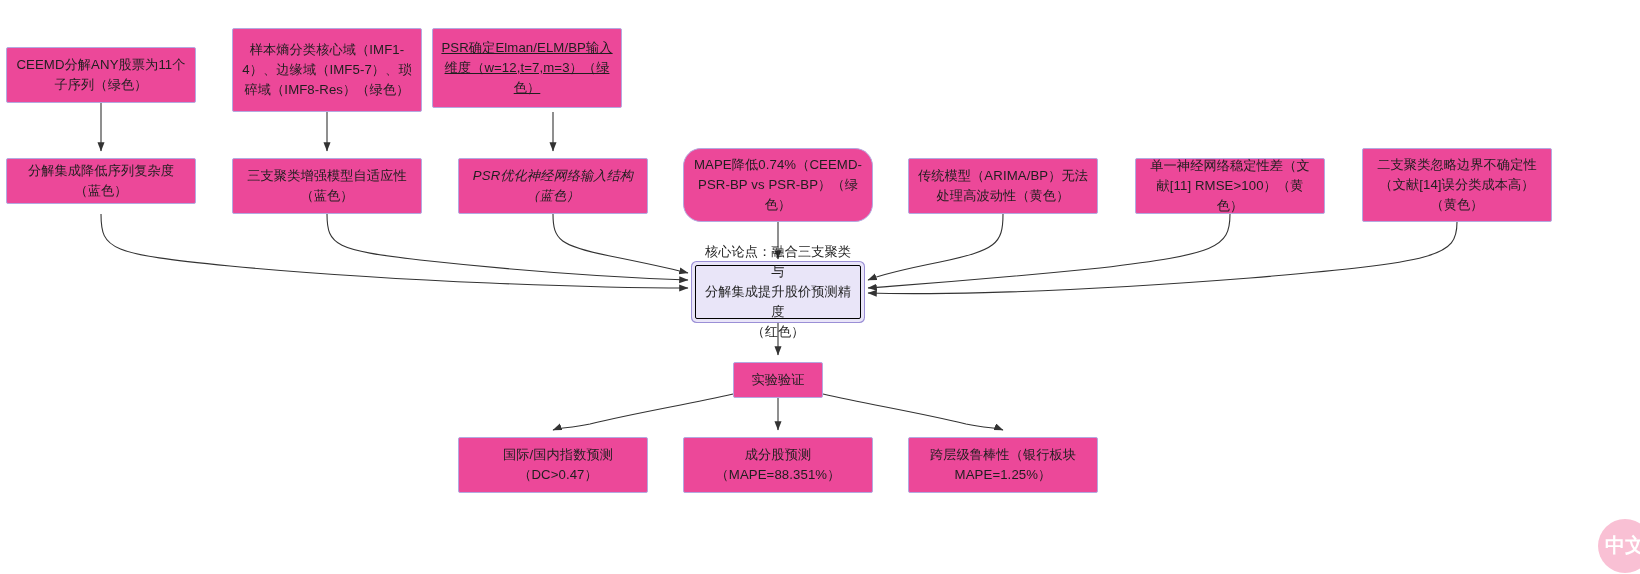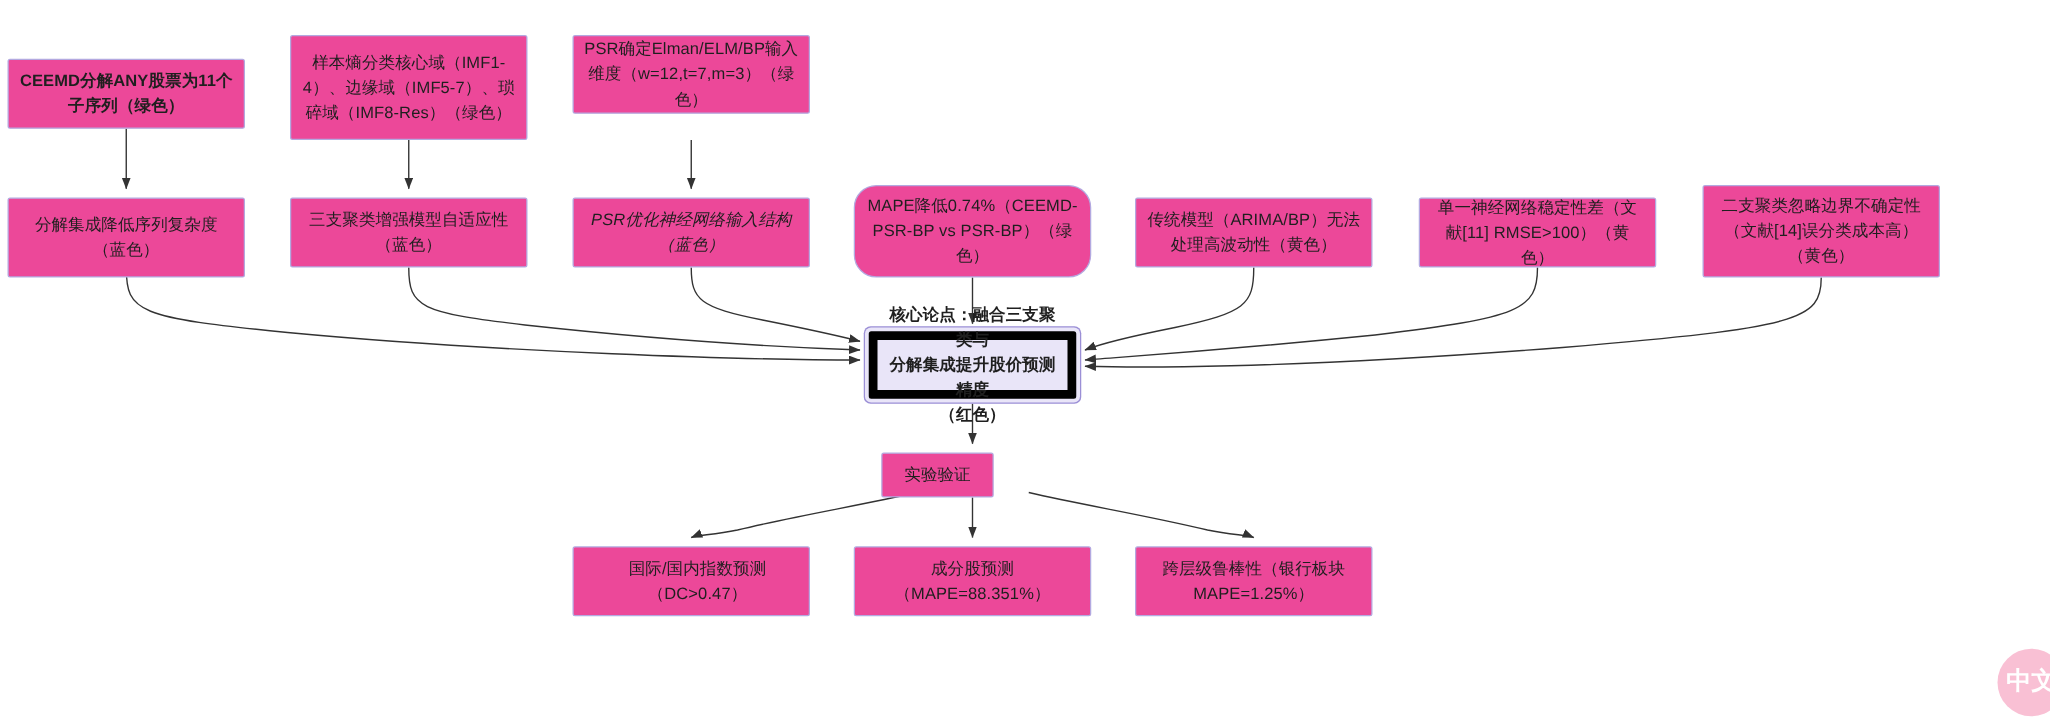--- a/index.html
+++ b/index.html
@@ -38,23 +38,23 @@
     text-align: center;
     color: #1f1f1f;
     font-size: 13.2px;
     line-height: 1.52;
     padding: 4px 8px;
     white-space: pre-line;
     letter-spacing: 0.1px;
   }
   .node.core {
     background: #e9e5f8;
-    border: 7px solid #000000;
+    border: 1px solid #000000;
     box-shadow: 0 0 0 3px #e9e5f8, 0 0 0 4px #9b8fd6;
-    font-weight: 700;
+    font-weight: 400;
   }
   .watermark {
     position: absolute;
     width: 54px;
     height: 54px;
     border-radius: 50%;
     background: #f7a8c4;
     opacity: 0.72;
     display: flex;
     align-items: center;
@@ -93,48 +93,48 @@
         <path d="M 1230 214 C 1230 248 1216 254 1100 268 C 960 282 890 286 868 288" fill="none" stroke="#333333" stroke-width="1.1" marker-end="url(#arrowhead)"></path>
         <path d="M 1457 222 C 1457 256 1440 262 1250 278 C 1020 296 900 294 868 293" fill="none" stroke="#333333" stroke-width="1.1" marker-end="url(#arrowhead)"></path>
         <path d="M 778 323 L 778 355" fill="none" stroke="#333333" stroke-width="1.1" marker-end="url(#arrowhead)"></path>
         <path d="M 733 394 C 690 404 640 412 590 424 C 570 428 558 428 553 430" fill="none" stroke="#333333" stroke-width="1.1" marker-end="url(#arrowhead)"></path>
         <path d="M 778 398 L 778 430" fill="none" stroke="#333333" stroke-width="1.1" marker-end="url(#arrowhead)"></path>
         <path d="M 823 394 C 866 404 916 412 966 424 C 986 428 998 428 1003 430" fill="none" stroke="#333333" stroke-width="1.1" marker-end="url(#arrowhead)"></path>
       </g>
   </svg>
 
   <div id="nodes-group">
-      <div class="node" style="left: 6px; top: 47px; width: 190px; height: 56px; font-weight: bold;">CEEMD分解ANY股票为11个
+      <div class="node" style="left: 6px; top: 47px; width: 190px; height: 56px;">CEEMD分解ANY股票为11个
 子序列（绿色）</div>
       <div class="node" style="left: 232px; top: 28px; width: 190px; height: 84px;">样本熵分类核心域（IMF1-
 4）、边缘域（IMF5-7）、琐
 碎域（IMF8-Res）（绿色）</div>
-      <div class="node" style="left: 458px; top: 28px; width: 190px; height: 63px;">PSR确定Elman/ELM/BP输入
+      <div class="node" style="left: 432px; top: 28px; width: 190px; height: 80px; text-decoration: underline;">PSR确定Elman/ELM/BP输入
 维度（w=12,t=7,m=3）（绿
 色）</div>
-      <div class="node" style="left: 6px; top: 158px; width: 190px; height: 64px;">分解集成降低序列复杂度
+      <div class="node" style="left: 6px; top: 158px; width: 190px; height: 46px;">分解集成降低序列复杂度
 （蓝色）</div>
       <div class="node" style="left: 232px; top: 158px; width: 190px; height: 56px;">三支聚类增强模型自适应性
 （蓝色）</div>
       <div class="node" style="left: 458px; top: 158px; width: 190px; height: 56px; font-style: italic;">PSR优化神经网络输入结构
 （蓝色）</div>
       <div class="node" style="left: 683px; top: 148px; width: 190px; height: 74px; border-radius: 18px;">MAPE降低0.74%（CEEMD-
 PSR-BP vs PSR-BP）（绿
 色）</div>
       <div class="node" style="left: 908px; top: 158px; width: 190px; height: 56px;">传统模型（ARIMA/BP）无法
 处理高波动性（黄色）</div>
       <div class="node" style="left: 1135px; top: 158px; width: 190px; height: 56px;">单一神经网络稳定性差（文
 献[11] RMSE&gt;100）（黄色）</div>
       <div class="node" style="left: 1362px; top: 148px; width: 190px; height: 74px;">二支聚类忽略边界不确定性
 （文献[14]误分类成本高）
 （黄色）</div>
       <div class="node core" style="left: 695px; top: 265px; width: 166px; height: 54px;">核心论点：融合三支聚类与
 分解集成提升股价预测精度
 （红色）</div>
-      <div class="node" style="left: 705px; top: 362px; width: 90px; height: 36px;">实验验证</div>
+      <div class="node" style="left: 733px; top: 362px; width: 90px; height: 36px;">实验验证</div>
       <div class="node" style="left: 458px; top: 437px; width: 190px; height: 56px; padding-left: 18px;">国际/国内指数预测
 （DC&gt;0.47）</div>
       <div class="node" style="left: 683px; top: 437px; width: 190px; height: 56px;">成分股预测
 （MAPE=88.351%）</div>
       <div class="node" style="left: 908px; top: 437px; width: 190px; height: 56px;">跨层级鲁棒性（银行板块
 MAPE=1.25%）</div>
     </div>
 
   <div class="watermark" style="left: 1598px; top: 519px; width: 54px; height: 54px; background: rgb(247, 168, 196);">
     <span>中文</span>

